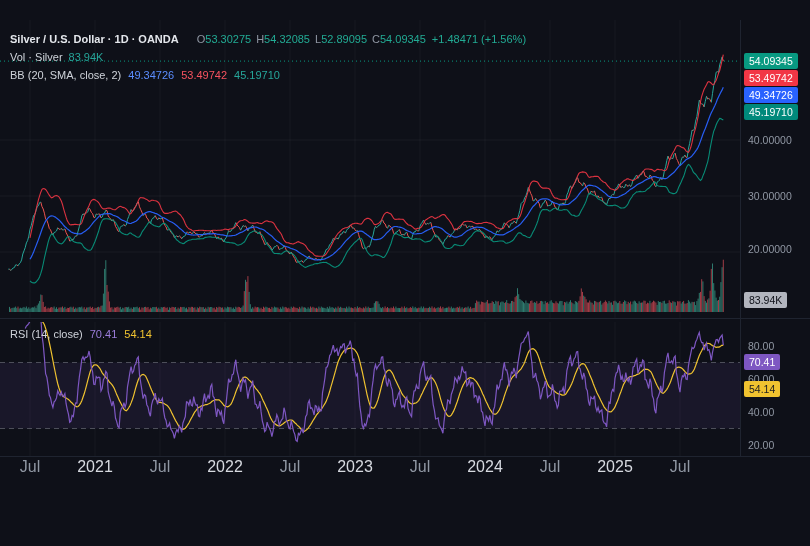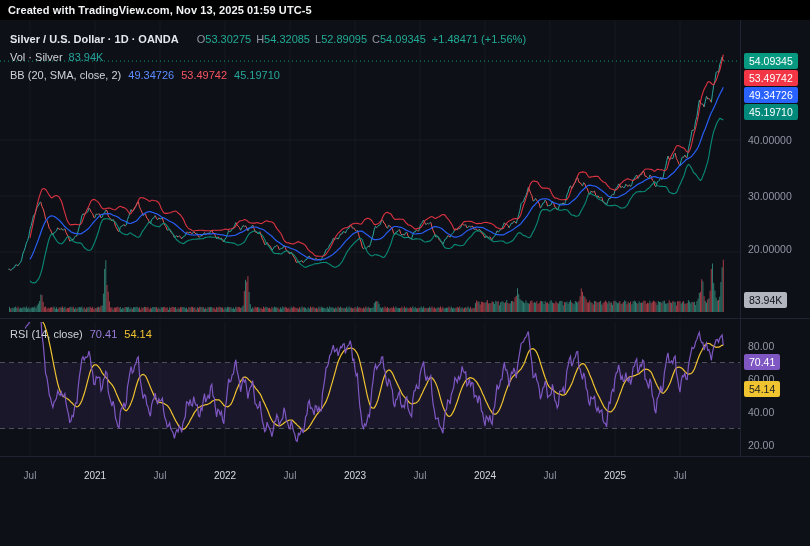--- a/index.html
+++ b/index.html
@@ -9,21 +9,21 @@
   .topbar{position:absolute;top:0;left:0;width:810px;height:20px;background:#000;display:flex;align-items:center;padding-left:8px;font-size:11px;font-weight:700;color:#f2f3f5;letter-spacing:.1px;z-index:5}
   .pane{position:absolute;left:0}
   .price-pane{top:20px;width:740px;height:298px}
   .rsi-pane{top:322px;width:780px;height:134px}
   .pane svg{position:absolute;top:0;left:0;display:block}
   .sep{position:absolute;left:0;width:810px;height:1px;background:#1f2430;z-index:2}
   .sep1{top:318px}.sep2{top:456px}
   .price-axis{position:absolute;left:740px;top:20px;width:70px;height:437px;border-left:1px solid #1f2430;font-size:10.5px;z-index:4}
   .axlbl{position:absolute;left:7px;height:14px;line-height:14px;color:#9097a3;white-space:nowrap}
   .axbadge{position:absolute;left:3px;height:16px;line-height:16px;padding:0 5px;border-radius:2px;font-size:10.5px;white-space:nowrap;z-index:2}
-  .time-axis{position:absolute;top:467px;left:0;width:740px;height:20px;font-size:10px;z-index:3}
+  .time-axis{position:absolute;top:455px;left:0;width:740px;height:20px;font-size:16px;z-index:3}
   .ttick{position:absolute;top:3px;transform:translateX(-50%);color:#9097a3;white-space:nowrap}
   .ttick.major{color:#d7dae0}
   .legend{position:absolute;left:10px;font-size:11px;white-space:nowrap;z-index:3}
   .l1{top:13px}.l2{top:31px}.l3{top:49px}.l4{top:6px}
   .sym{color:#e4e7ec;font-weight:700;margin-right:13px}
   .okey{color:#9097a3;margin-left:5px}
   .oval,.chg{color:#22ab94}
   .chg{margin-left:6px}
   .lbl{color:#cfd3da}
   .volv{color:#26a69a;margin-left:6px}
@@ -32,23 +32,20 @@
   .rsiv{margin-left:7px}
   .rsiv.p{color:#9b7ddb}.rsiv.y{color:#f0c330}
   .logo{position:absolute;left:14px;top:492px;display:flex;align-items:center;gap:9px;color:#fff;z-index:3}
   .logo-text{font-size:19px;font-weight:700;letter-spacing:-.2px;color:#fff}
 </style>
 </head>
 <body>
 
 <div class="frame">
 
-  <div class="topbar">
-    <span>Created with TradingView.com, Nov 13, 2025 01:59 UTC-5</span>
-  </div>
 
   <div class="pane price-pane">
     <svg id="price-svg" width="740" height="298">
         <line x1="30.0" y1="0" x2="30.0" y2="298" stroke="rgba(255,255,255,0.04)"></line>
         <line x1="95.0" y1="0" x2="95.0" y2="298" stroke="rgba(255,255,255,0.04)"></line>
         <line x1="160.0" y1="0" x2="160.0" y2="298" stroke="rgba(255,255,255,0.04)"></line>
         <line x1="225.0" y1="0" x2="225.0" y2="298" stroke="rgba(255,255,255,0.04)"></line>
         <line x1="290.0" y1="0" x2="290.0" y2="298" stroke="rgba(255,255,255,0.04)"></line>
         <line x1="355.0" y1="0" x2="355.0" y2="298" stroke="rgba(255,255,255,0.04)"></line>
         <line x1="420.0" y1="0" x2="420.0" y2="298" stroke="rgba(255,255,255,0.04)"></line>

